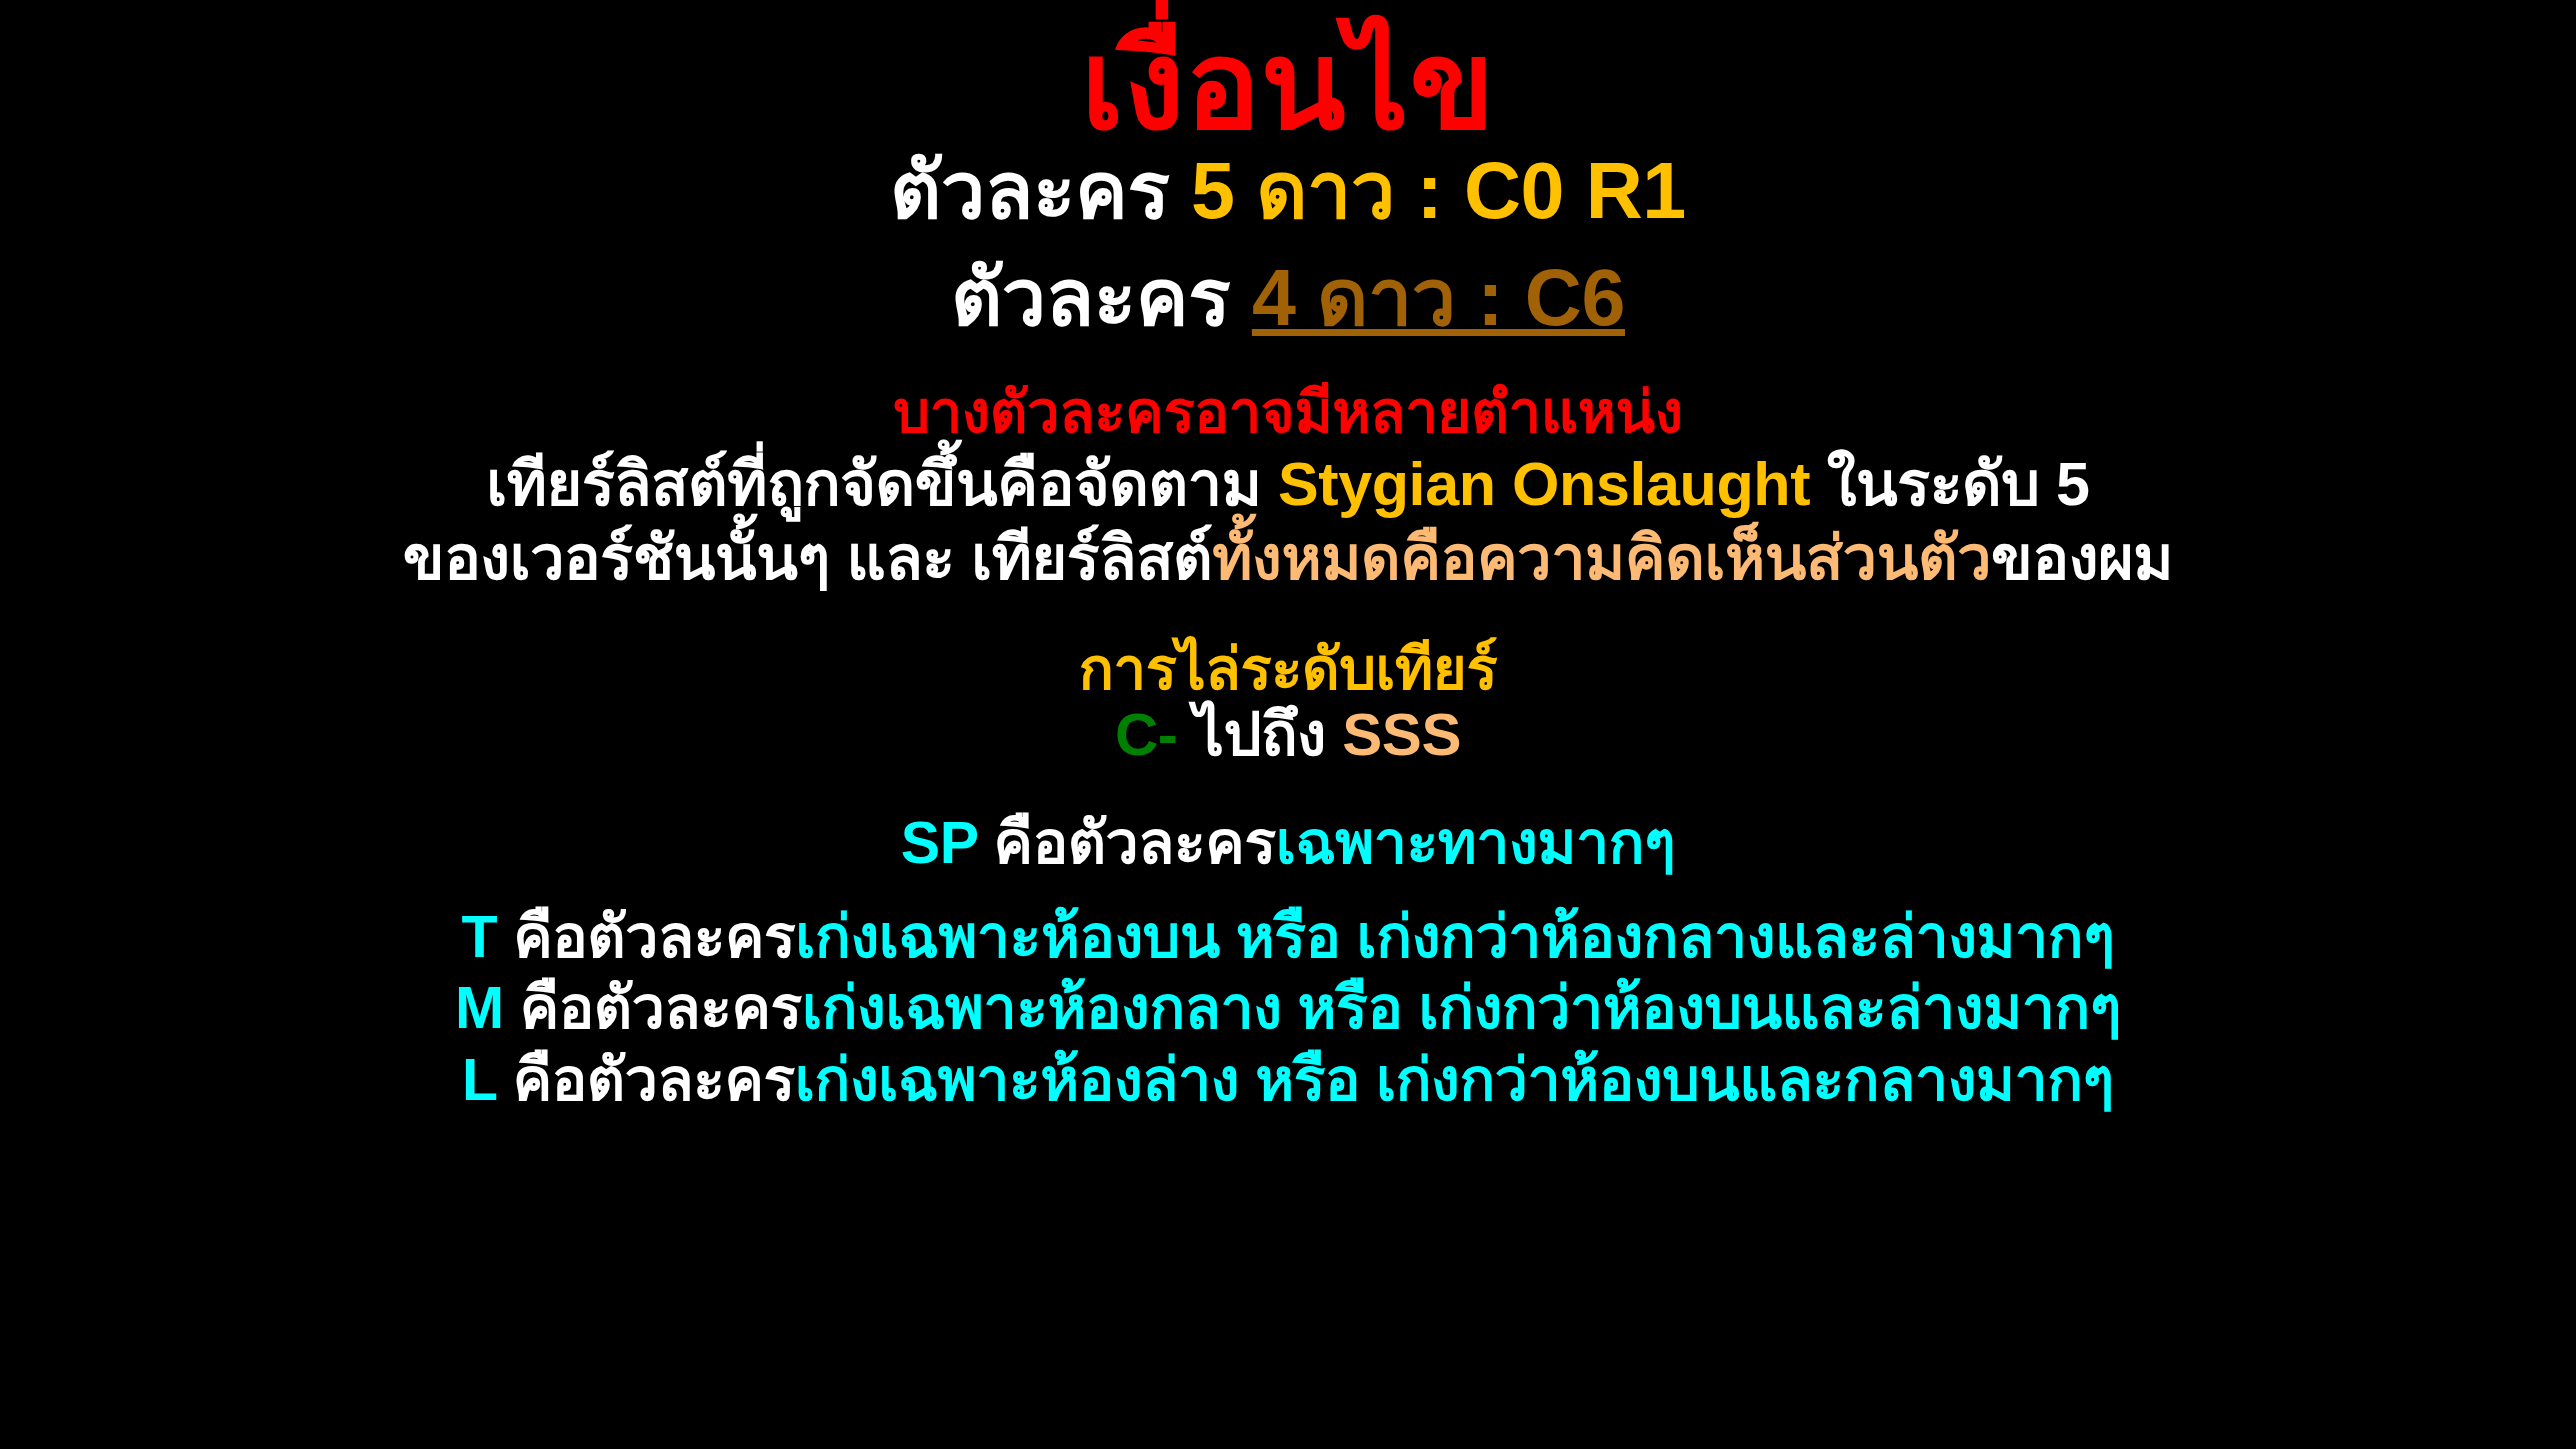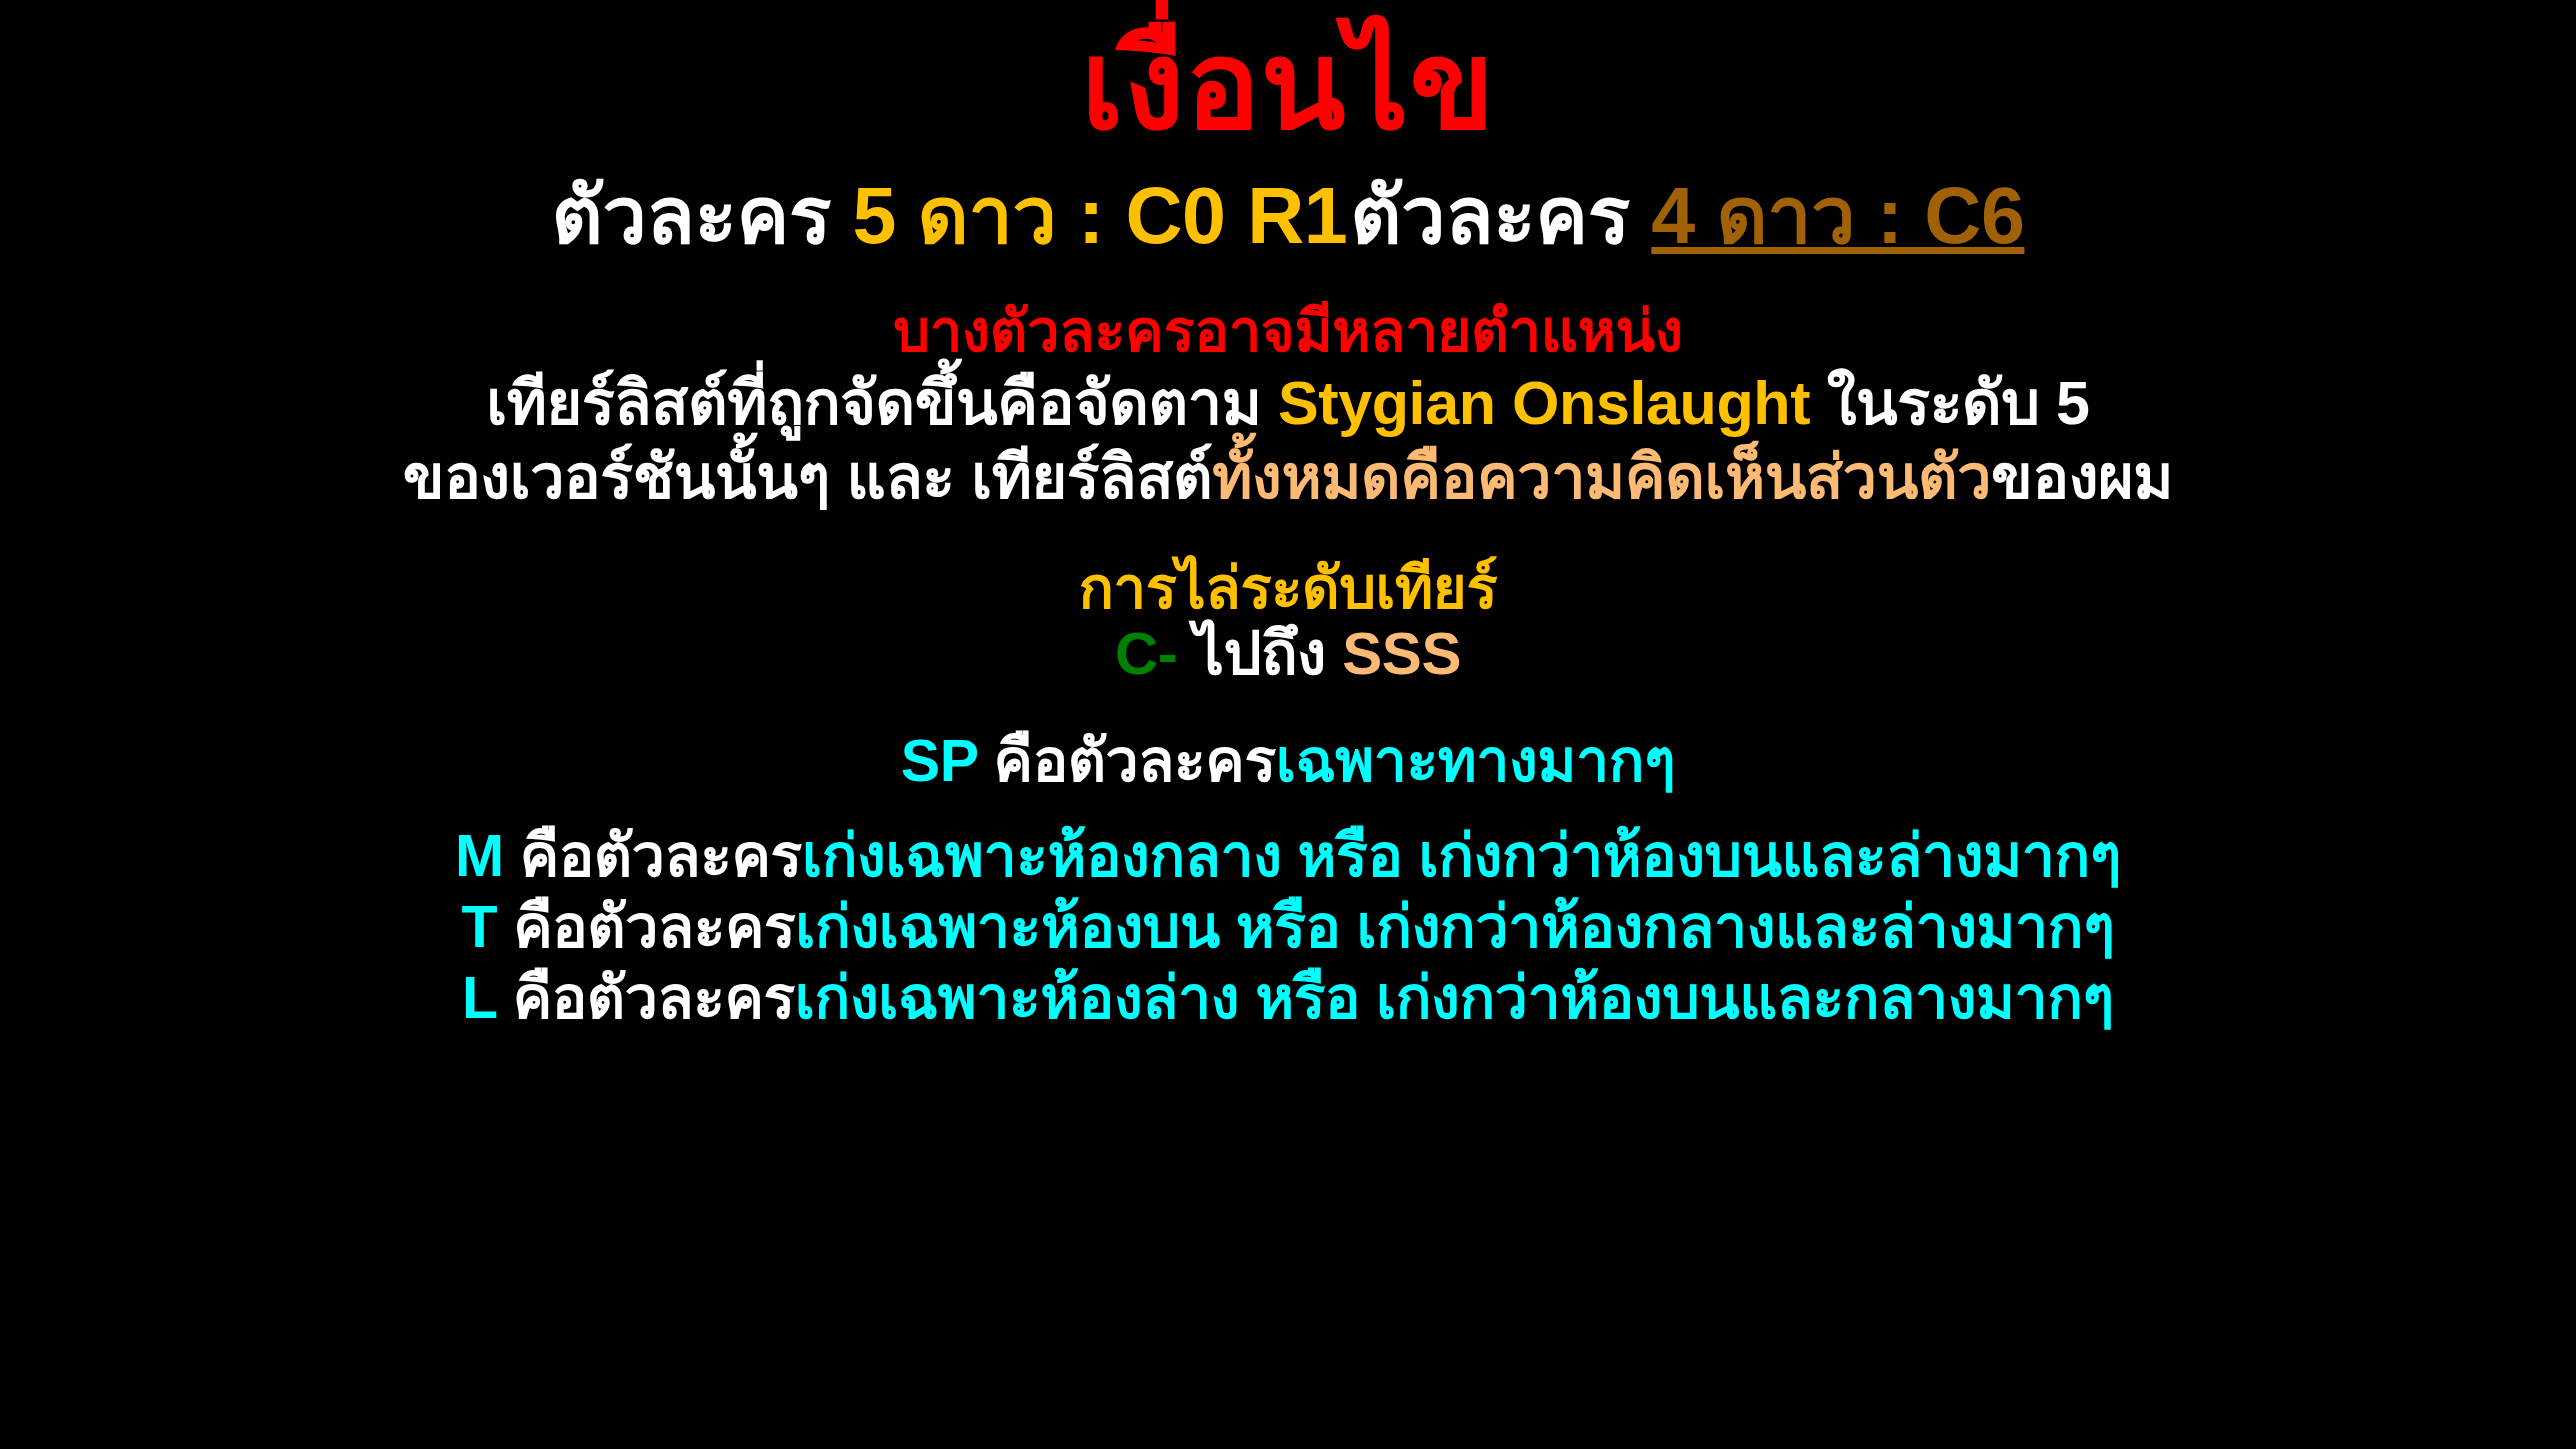--- a/index.html
+++ b/index.html
@@ -40,25 +40,24 @@
   
   .title {
     font-size: 124px;
     color: #ff0000;
     margin-top: 21.4px;
     letter-spacing: 0.8px;
   }
 
   
   .rarity-block {
-    margin-top: 25px;
     display: flex;
-    flex-direction: row;
+    flex-direction: column;
     align-items: center;
-    gap: 3px;
+    gap: 24px;
   }
   .rarity {
     font-size: 79px;
   }
 
   
   .notes-block {
     margin-top: 43px;
     display: flex;
     flex-direction: column;
@@ -154,25 +153,25 @@
 
   <div class="sp-block">
     <div class="line sp-line">
       <span class="c-cyan">SP</span><span class="c-white"> คือตัวละคร</span><span class="c-cyan">เฉพาะทางมากๆ</span>
     </div>
   </div>
 
   <div class="rooms-block">
 
     <div class="line room-line">
-      <span class="c-cyan">M</span><span class="c-white"> คือตัวละคร</span><span class="c-cyan">เก่งเฉพาะห้องกลาง หรือ เก่งกว่าห้องบนและล่างมากๆ</span>
+      <span class="c-cyan">T</span><span class="c-white"> คือตัวละคร</span><span class="c-cyan">เก่งเฉพาะห้องบน หรือ เก่งกว่าห้องกลางและล่างมากๆ</span>
     </div>
 
     <div class="line room-line">
-      <span class="c-cyan">T</span><span class="c-white"> คือตัวละคร</span><span class="c-cyan">เก่งเฉพาะห้องบน หรือ เก่งกว่าห้องกลางและล่างมากๆ</span>
+      <span class="c-cyan">M</span><span class="c-white"> คือตัวละคร</span><span class="c-cyan">เก่งเฉพาะห้องกลาง หรือ เก่งกว่าห้องบนและล่างมากๆ</span>
     </div>
 
     <div class="line room-line">
       <span class="c-cyan">L</span><span class="c-white"> คือตัวละคร</span><span class="c-cyan">เก่งเฉพาะห้องล่าง หรือ เก่งกว่าห้องบนและกลางมากๆ</span>
     </div>
 
   </div>
 
 </div>
 

